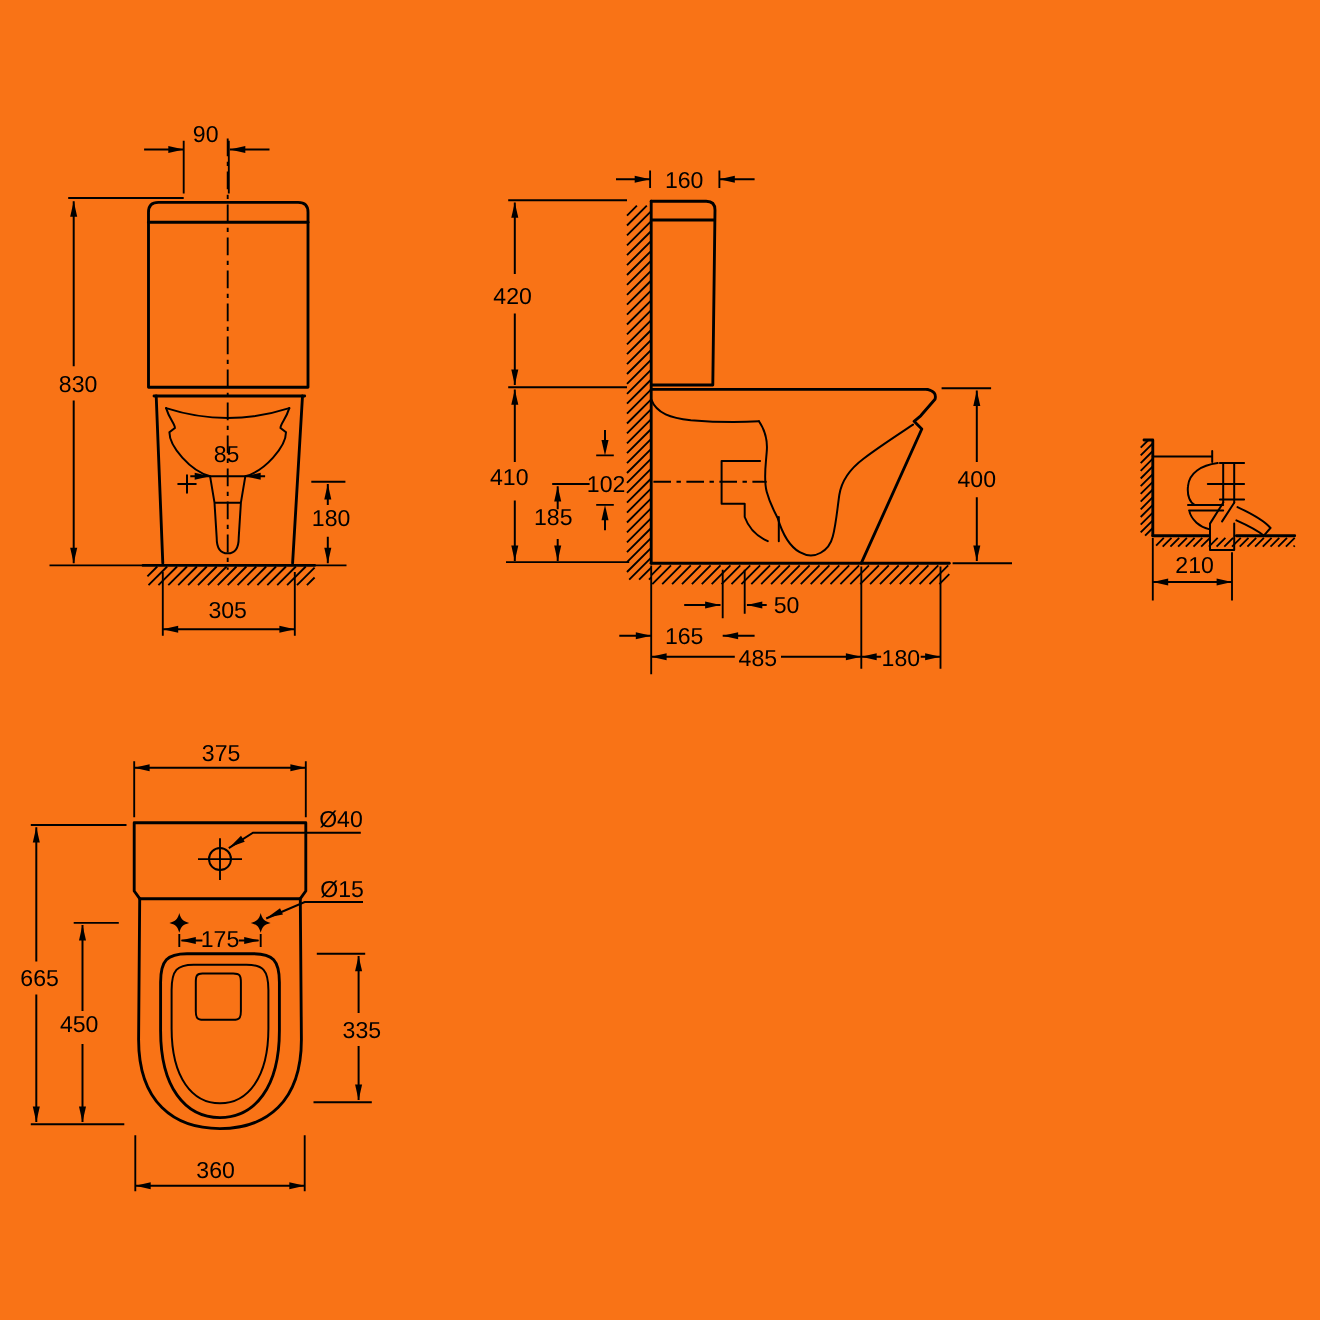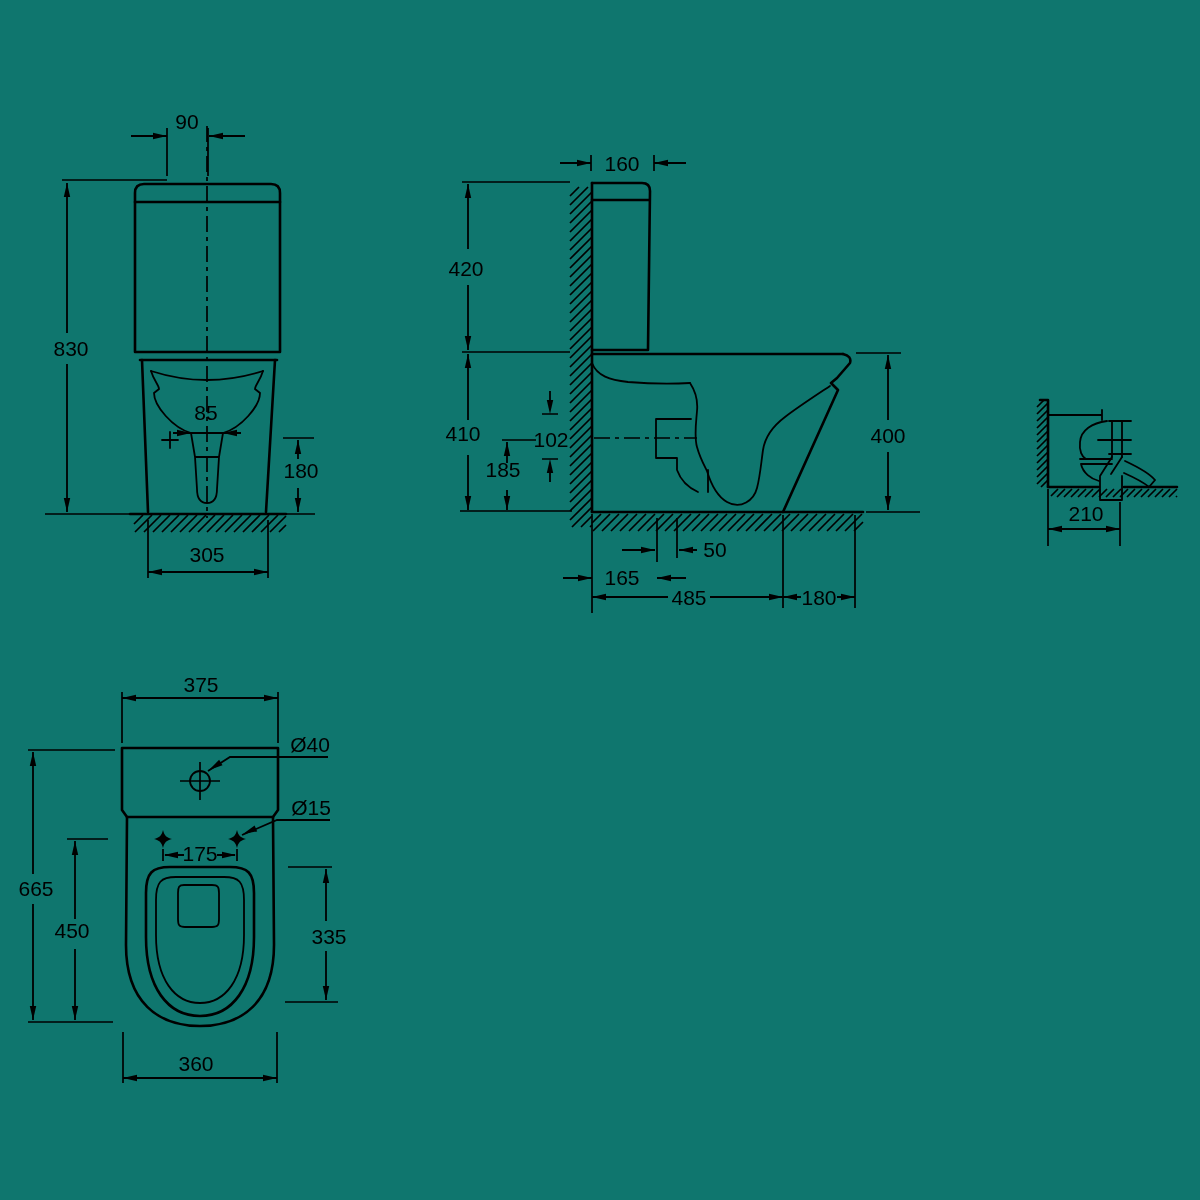--- a/index.html
+++ b/index.html
@@ -1,16 +1,16 @@
 <!DOCTYPE html>
 <html><head>
 <meta charset="utf-8">
 <style>
   html,body{margin:0;padding:0;background:#ffffff;}
-  .canvas{position:relative;width:1200px;height:1200px;background:#0f766e;overflow:hidden;}
+  .canvas{position:relative;width:1200px;height:1200px;background:#f97316;overflow:hidden;}
   svg{display:block;}
   .obj{fill:none;stroke:#000000;stroke-width:2.6;stroke-linecap:round;stroke-linejoin:round;}
   .objthin{fill:none;stroke:#000000;stroke-width:1.8;stroke-linecap:round;}
   .dimln{fill:none;stroke:#000000;stroke-width:1.8;stroke-linecap:butt;}
   .ext{fill:none;stroke:#000000;stroke-width:1.7;stroke-linecap:butt;}
   .cl{fill:none;stroke:#000000;stroke-width:1.7;stroke-dasharray:16 5 4 5;}
   .hatch{fill:none;stroke:#000000;stroke-width:1.7;}
   .ah{fill:#000000;stroke:none;}
   .fillblk{fill:#000000;stroke:none;}
   text.dimtxt{font-family:"Liberation Sans","DejaVu Sans",sans-serif;font-size:21px;fill:#000000;text-anchor:middle;}

